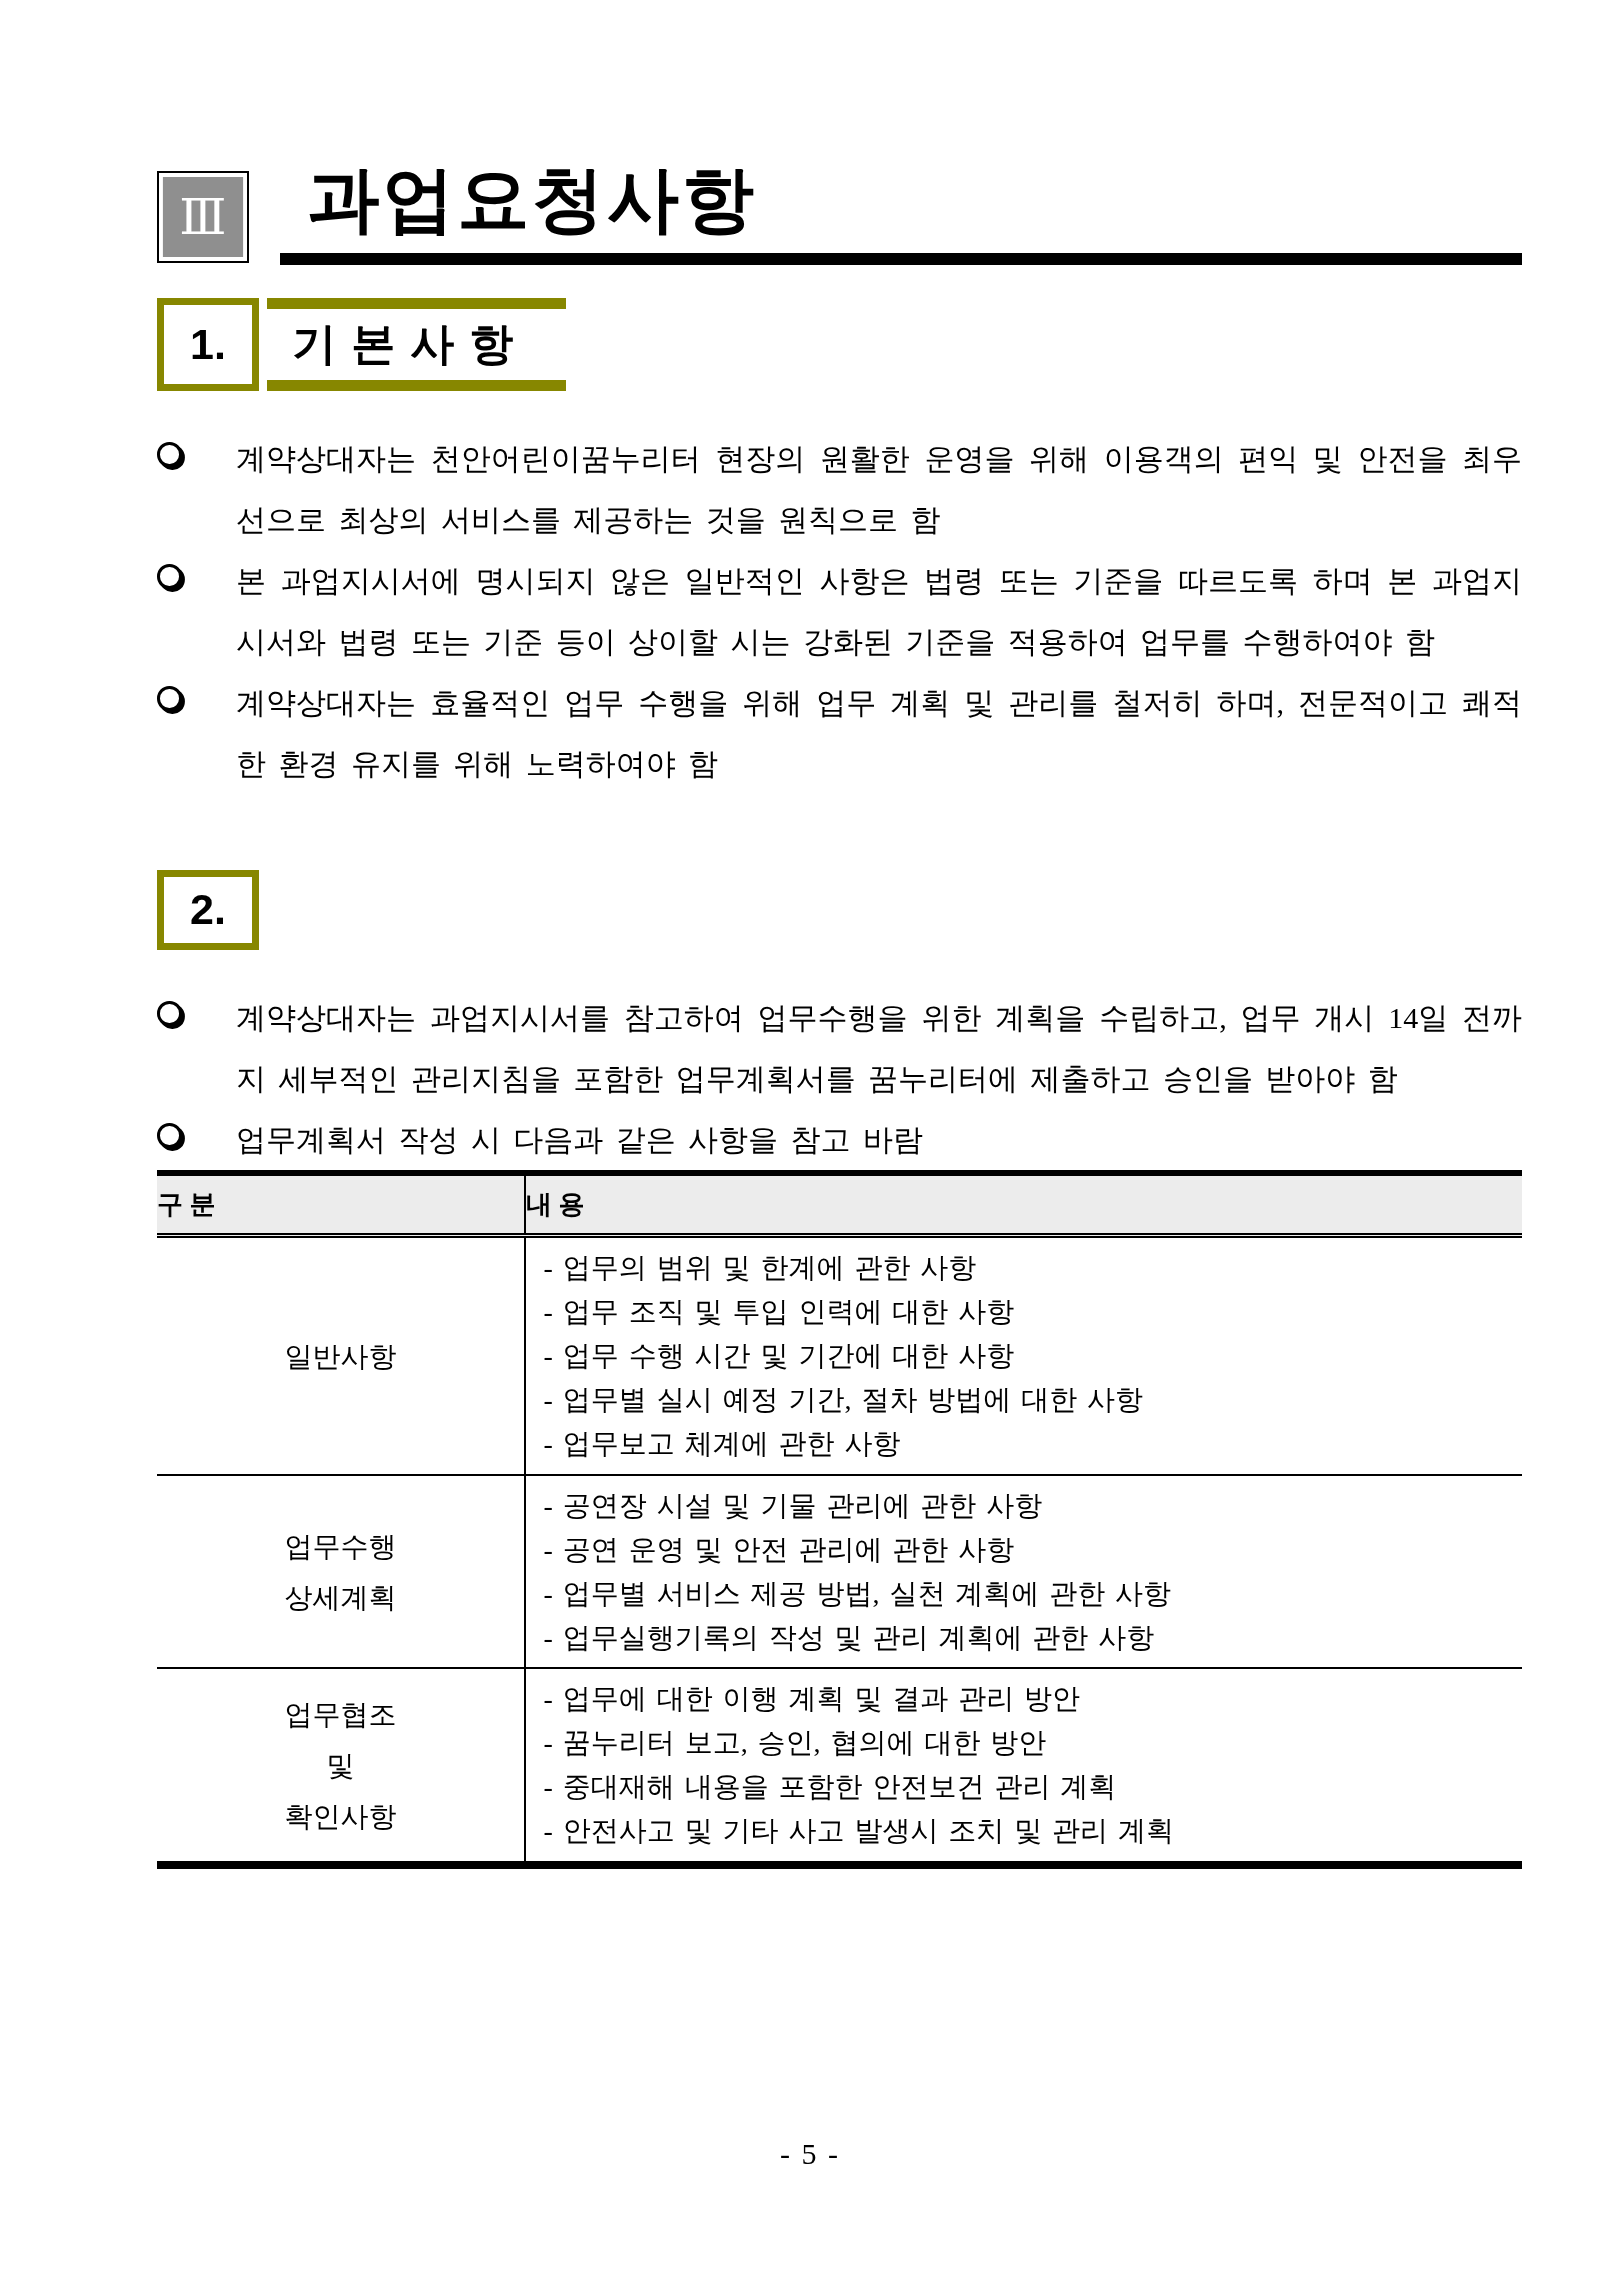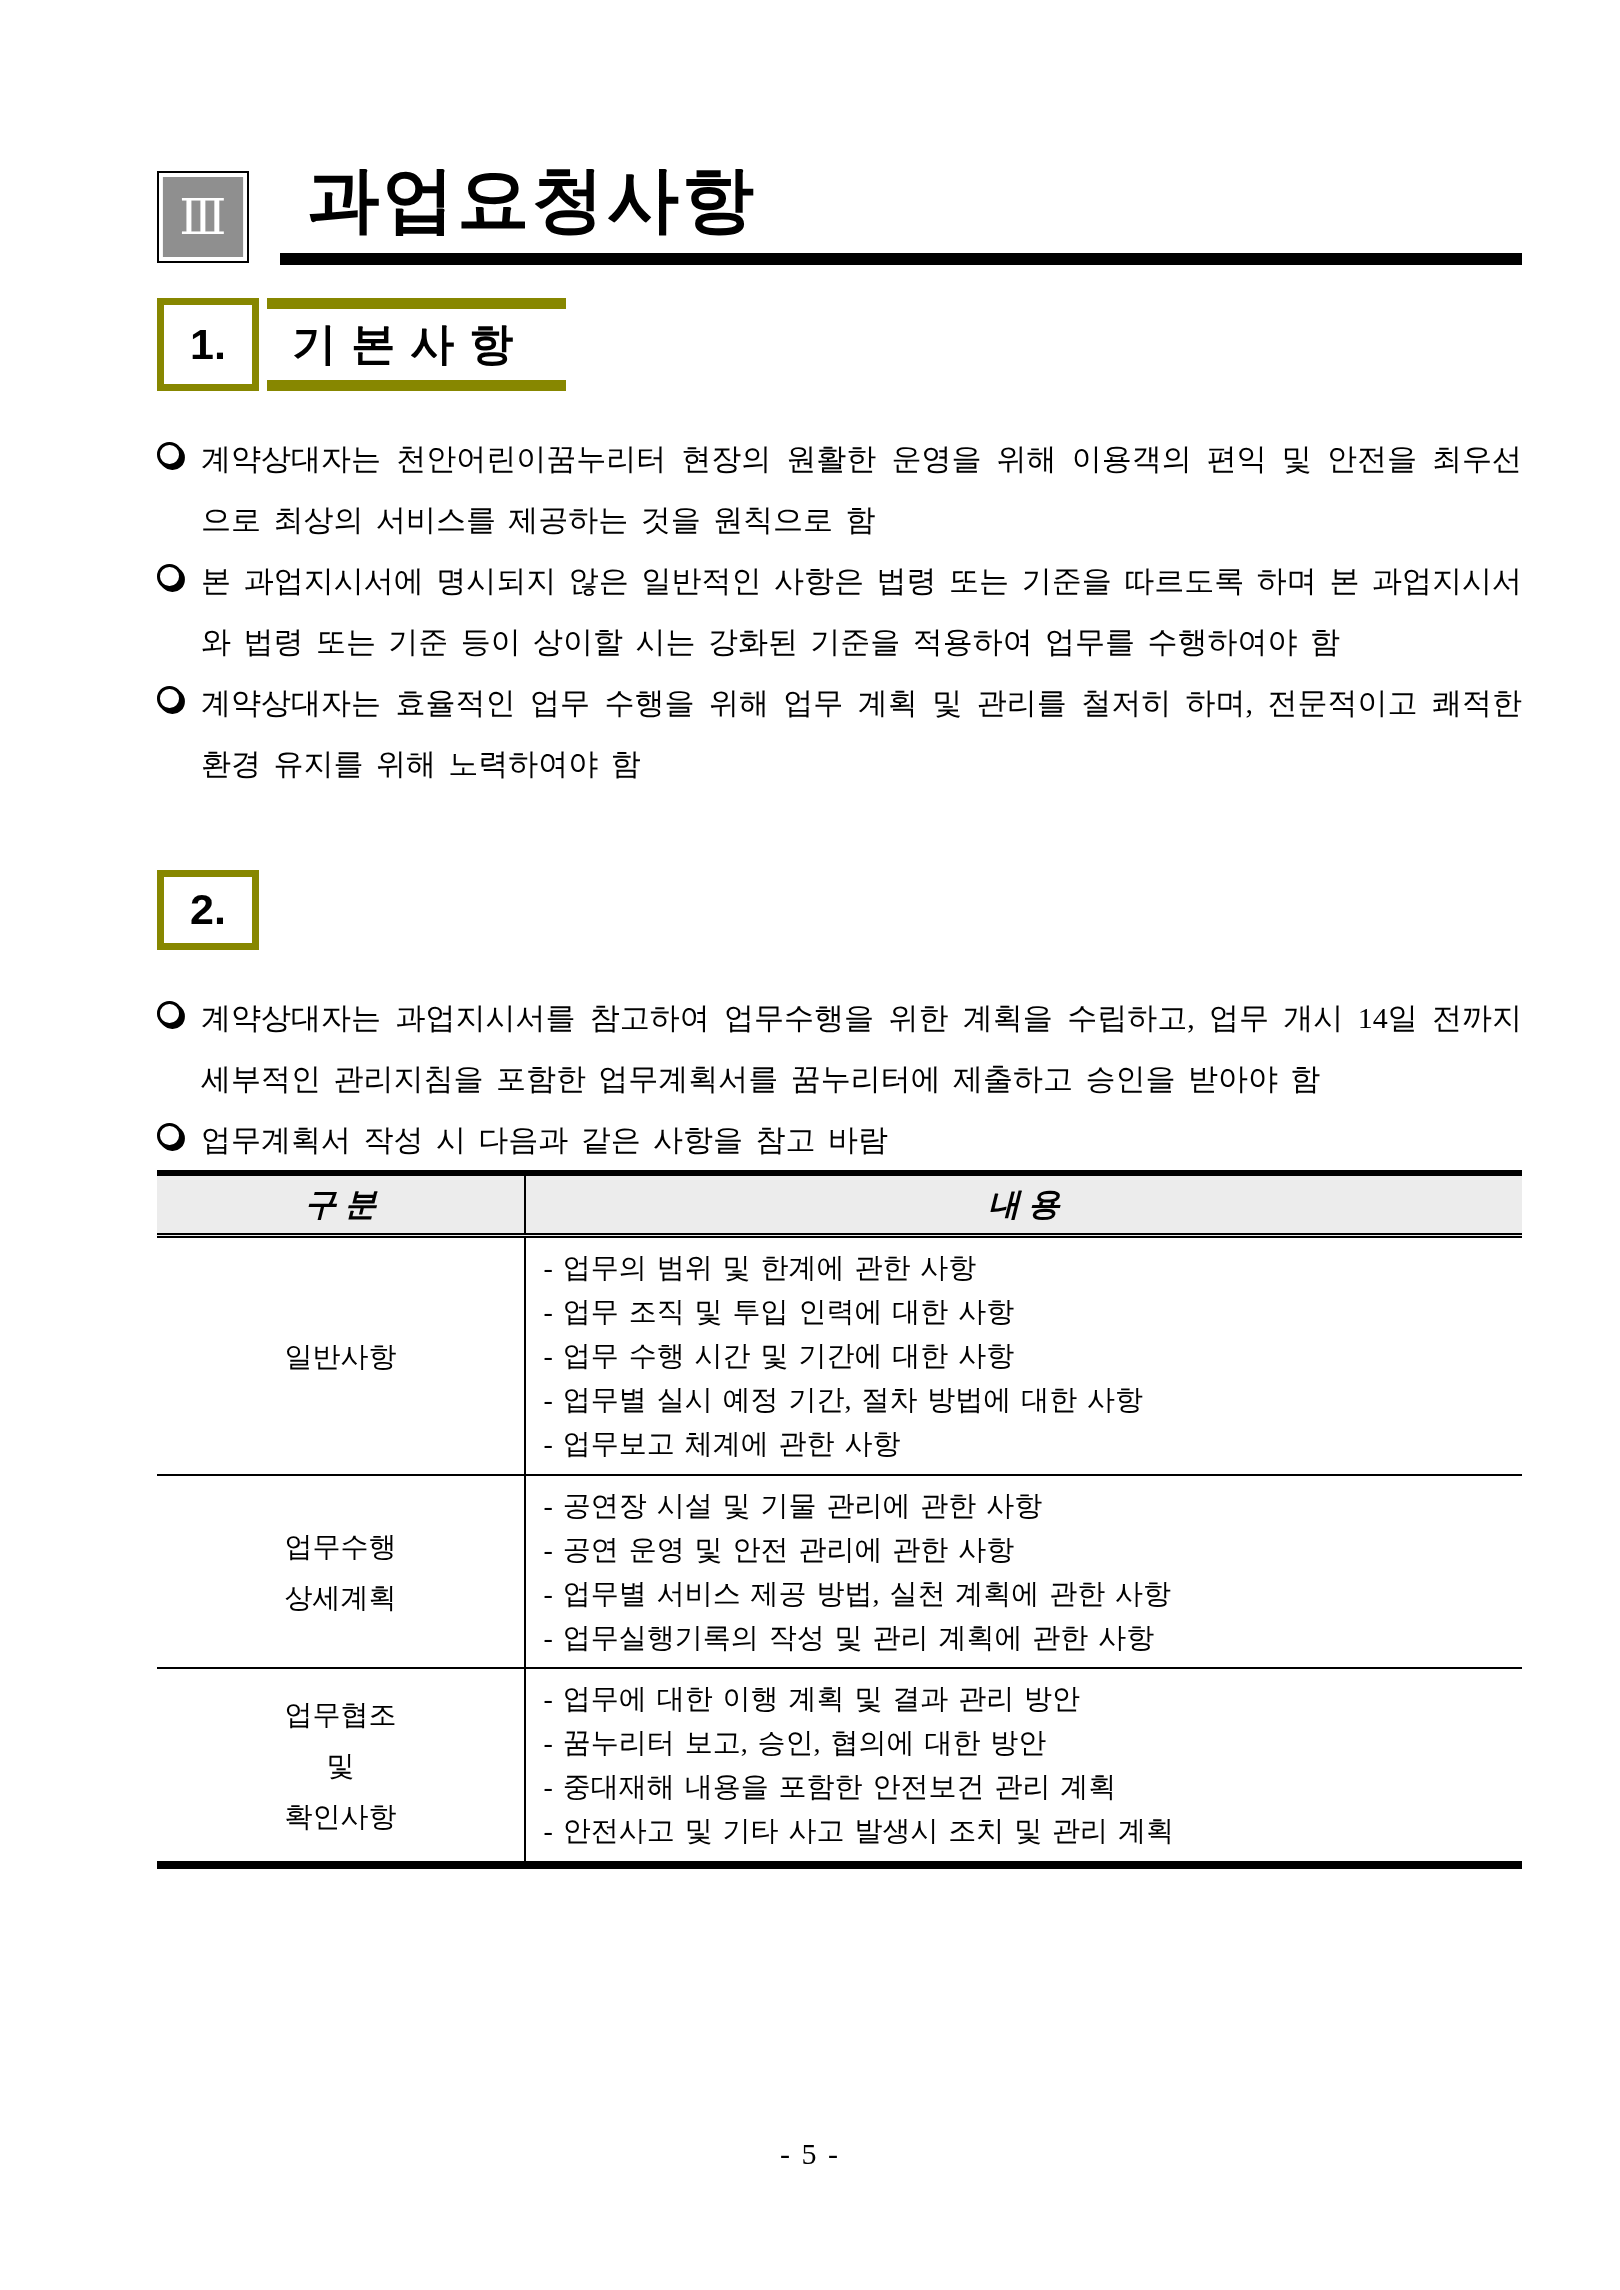--- a/index.html
+++ b/index.html
@@ -63,21 +63,21 @@
     border-top:11.8px solid var(--olive);
     border-bottom:11.8px solid var(--olive);
     display:flex; 
     padding:5.9px 51px 5.9px 25.5px;
     font-family:Liberation Serif, serif;
     font-weight:800; font-size:44px; letter-spacing:2px;
   }
 
   
   .bullets{list-style:none; margin-top:37px;}
-  .bullet-item{display:flex; align-items:flex-start;}
+  .bullet-item{display:flex; align-items:flex-start;gap:35px;}
   .bullet-icon{
     flex:0 0 auto;
     width:24.5px; height:24.5px;
     border:3.9px solid #000; border-radius:50%;
     box-shadow:2.9px 2.9px 0 0 #000;
     background:#fff;
     margin-top:14.7px;
   }
   .bullet-text{
     flex:1 1 auto;
@@ -91,25 +91,24 @@
   .plan-table{
     width:100%;
     border-collapse:collapse;
     border-top:6.9px solid #000;
     border-bottom:8.8px solid #000;
     margin-top:0;
   }
   .plan-table th{
     background:var(--th-bg);
     height:63px;
-    font-size:32px; font-weight:700;
+    font-size:26px; font-weight:700;
     border-bottom:5.9px double #000;
-    text-align:center; vertical-align:middle;
+    text-align:left; vertical-align:middle;
     font-family:"Liberation Serif","DejaVu Serif",serif;
-    font-style:italic;
   }
   .plan-table th.col-cat, .plan-table td.cell-cat{
     width:368px;
     border-right:2px solid #000;
   }
   .plan-table tbody tr + tr td{border-top:2px solid #000;}
   .plan-table td{
     font-size:28px;
     vertical-align:middle;
   }

